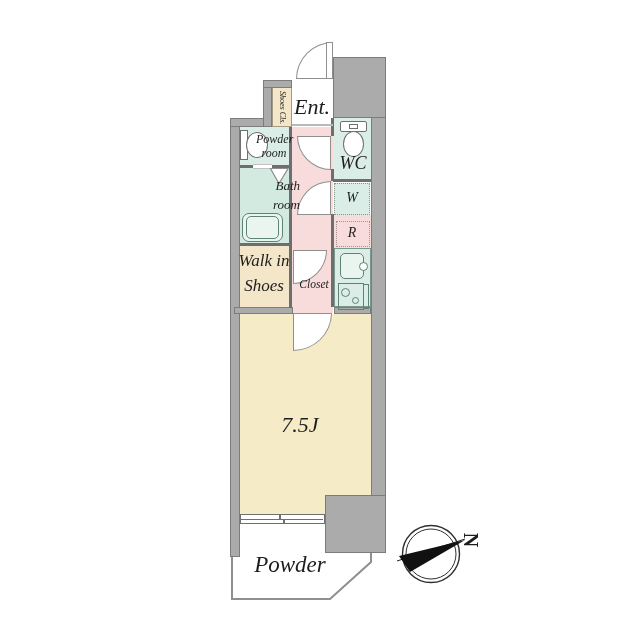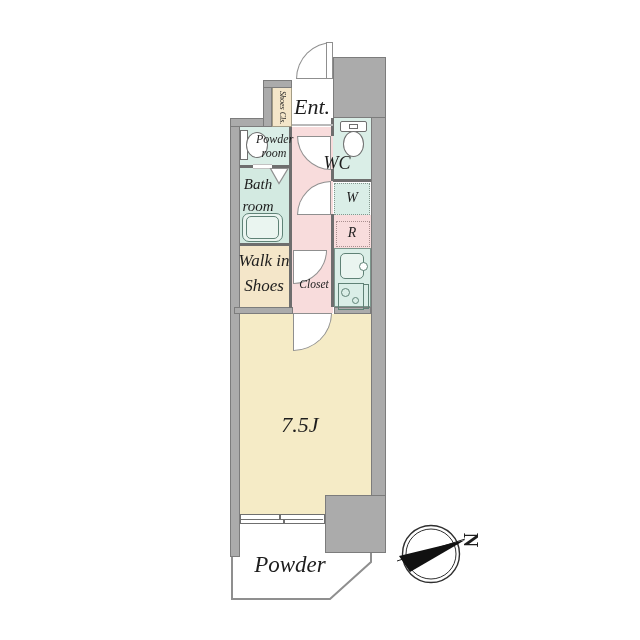--- a/index.html
+++ b/index.html
@@ -94,30 +94,30 @@
   <div class="lbl" style="left:288px;top:93px;width:48px;height:27px;font-size:22px;">
     <span>Ent.</span>
   </div>
   <div class="lbl" style="left:272px;top:89px;width:20px;height:37px;font-size:8px;writing-mode:vertical-rl;align-items:center;">
     <span>Shoes Cls.</span>
   </div>
   <div class="lbl" style="left:256px;top:135px;width:36px;height:24px;font-size:12px;font-family:Liberation Serif, serif;">
     <span>Powder</span>
     <span>room</span>
   </div>
-  <div class="lbl" style="left:320px;top:152px;width:34px;height:22px;font-size:18px;">
+  <div class="lbl" style="left:336px;top:152px;width:34px;height:22px;font-size:18px;">
     <span>WC</span>
   </div>
   <div class="lbl" style="left:338px;top:188px;width:28px;height:20px;font-size:14px;">
     <span>W</span>
   </div>
   <div class="lbl" style="left:338px;top:223px;width:28px;height:20px;font-size:14px;">
     <span>R</span>
   </div>
-  <div class="lbl" style="left:232px;top:173px;width:52px;height:46px;font-size:15px;line-height:1.45;">
+  <div class="lbl" style="left:248px;top:173px;width:52px;height:46px;font-size:13px;line-height:1.45;text-align:right;">
     <span>Bath</span>
     <span>room</span>
   </div>
   <div class="lbl" style="left:234px;top:251px;width:60px;height:46px;font-size:17px;line-height:1.45;">
     <span>Walk in</span>
     <span>Shoes</span>
   </div>
   <div class="lbl" style="left:294px;top:277px;width:40px;height:16px;font-size:11.5px;">
     <span>Closet</span>
   </div>

